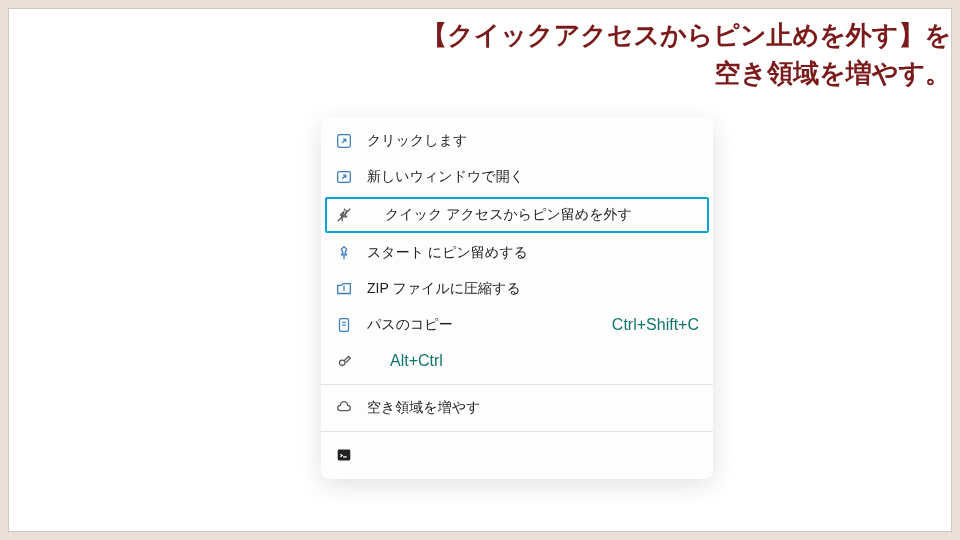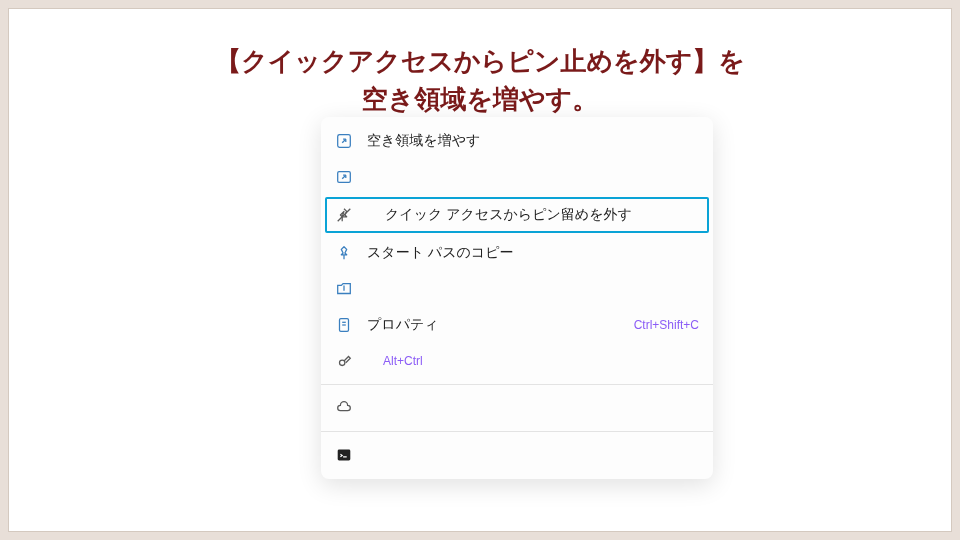--- a/index.html
+++ b/index.html
@@ -17,23 +17,23 @@
       top: 8px;
       right: 8px;
       bottom: 8px;
       background: #ffffff;
       border: 1px solid #d4c9bf;
     }
     .page-title {
       font-size: 26px;
       font-weight: bold;
       color: #7a1a1a;
-      text-align: center;
+      text-align: right;
       line-height: 1.45;
-      padding-top: 34px;
+      padding-top: 8px;
     }
     .context-menu {
       position: absolute;
       left: 312px;
       top: 108px;
       width: 392px;
       background: #fdfdfd;
       border-radius: 8px;
       box-shadow: 0 6px 24px rgba(0,0,0,0.12);
       padding: 6px 0;
@@ -65,23 +65,23 @@
       justify-content: center;
     }
     .icon svg { width: 18px; height: 18px; }
     .label {
       flex: 1;
       white-space: nowrap;
       overflow: hidden;
       text-overflow: ellipsis;
     }
     .shortcut {
-      font-size: 12px;
-      color: #8b5cf6;
-      margin-left: 16px;
+      font-size: 16px;
+      color: #0f766e;
+      margin-left: 23px;
     }
     .chev {
       font-size: 12.5px;
       color: #5f5f5f;
       margin-left: 12px;
     }
     .separator {
       height: 1px;
       background: #e3e3e3;
       margin: 5px 0;
@@ -99,70 +99,72 @@
   <div class="context-menu">
 
     <div class="menu-item">
       <span class="icon">
         <svg viewBox="0 0 20 20" fill="none" stroke="#3a7fbf" stroke-width="1.4">
             <rect x="3" y="3" width="14" height="14" rx="2"></rect>
             <polyline points="8,12 12,8"></polyline>
             <path d="M12 8 H9 M12 8 V11"></path>
           </svg>
       </span>
-      <span class="label">空き領域を増やす</span>
+      <span class="label">クリックします</span>
     </div>
 
     <div class="menu-item">
       <span class="icon">
         <svg viewBox="0 0 20 20" fill="none" stroke="#3a7fbf" stroke-width="1.4">
             <rect x="3" y="4" width="14" height="12" rx="1.5"></rect>
             <path d="M8,12 L12,8"></path>
             <path d="M12 8 H9 M12 8 V11"></path>
           </svg>
       </span>
+      <span class="label">新しいウィンドウで開く</span>
     </div>
 
     <div class="menu-item highlighted">
       <span class="icon">
         <svg viewBox="0 0 20 20" fill="none" stroke="#5a5a5a" stroke-width="1.4">
             <path d="M10 3 L13 6 L11 10 L13 12 L8 12 L8 17 M8 12 L6 10 L10 6 Z" stroke-linejoin="round"></path>
             <line x1="3" y1="17" x2="17" y2="3"></line>
           </svg>
       </span>
       <span class="label">クイック アクセスからピン留めを外す</span>
     </div>
 
     <div class="menu-item">
       <span class="icon">
         <svg viewBox="0 0 20 20" fill="none" stroke="#3a7fbf" stroke-width="1.4">
             <path d="M10 3 L13 6 L11 10 L13 12 L7 12 L9 10 L7 6 Z M10 12 V17" stroke-linejoin="round"></path>
           </svg>
       </span>
-      <span class="label">スタート パスのコピー</span>
+      <span class="label">スタート にピン留めする</span>
     </div>
 
     <div class="menu-item">
       <span class="icon">
         <svg viewBox="0 0 20 20" fill="none" stroke="#3a7fbf" stroke-width="1.4">
             <path d="M3 6 L7 6 L9 4 L17 4 L17 15 L3 15 Z"></path>
             <line x1="10" y1="6" x2="10" y2="12"></line>
           </svg>
       </span>
+      <span class="label">ZIP ファイルに圧縮する</span>
     </div>
 
     <div class="menu-item">
       <span class="icon">
         <svg viewBox="0 0 20 20" fill="none" stroke="#3a7fbf" stroke-width="1.4">
             <rect x="5" y="3" width="10" height="14" rx="1.5"></rect>
             <line x1="8" y1="7" x2="12" y2="7"></line>
             <line x1="8" y1="10" x2="12" y2="10"></line>
           </svg>
       </span>
-      <span class="label">プロパティ</span>
+      <span class="label">パスのコピー</span>
       <span class="shortcut">Ctrl+Shift+C</span>
     </div>
 
     <div class="menu-item">
       <span class="icon">
         <svg viewBox="0 0 20 20" fill="none" stroke="#5a5a5a" stroke-width="1.4">
             <circle cx="8" cy="12" r="3"></circle>
             <path d="M10 10 L15 5 L17 7 L12 12"></path>
           </svg>
       </span>
@@ -171,20 +173,21 @@
 
     <div class="separator"></div>
 
 
     <div class="menu-item">
       <span class="icon">
         <svg viewBox="0 0 20 20" fill="none" stroke="#5a5a5a" stroke-width="1.4">
             <path d="M6 13 A3 3 0 0 1 6 7 A4 4 0 0 1 14 7 A3 3 0 0 1 14 13 Z"></path>
           </svg>
       </span>
+      <span class="label">空き領域を増やす</span>
     </div>
 
 
     <div class="separator"></div>
 
     <div class="menu-item">
       <span class="icon">
         <svg viewBox="0 0 20 20">
             <rect x="3" y="4" width="14" height="12" rx="1.5" fill="#222"></rect>
             <path d="M6 9 L8 10.5 L6 12 M9 12 H13" stroke="#fff" stroke-width="1.3" fill="none"></path>

